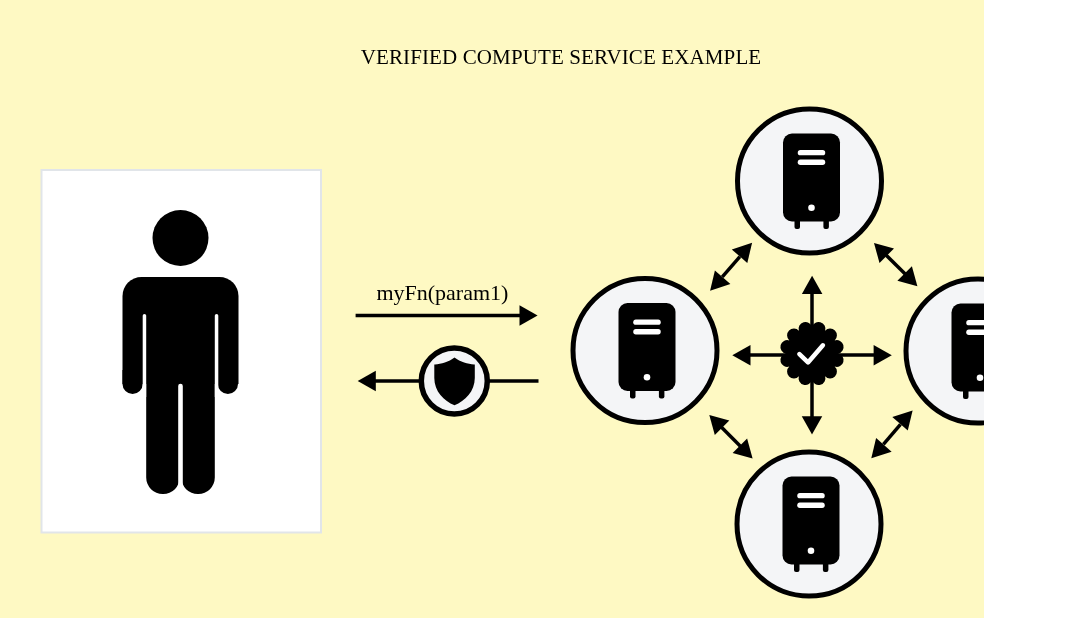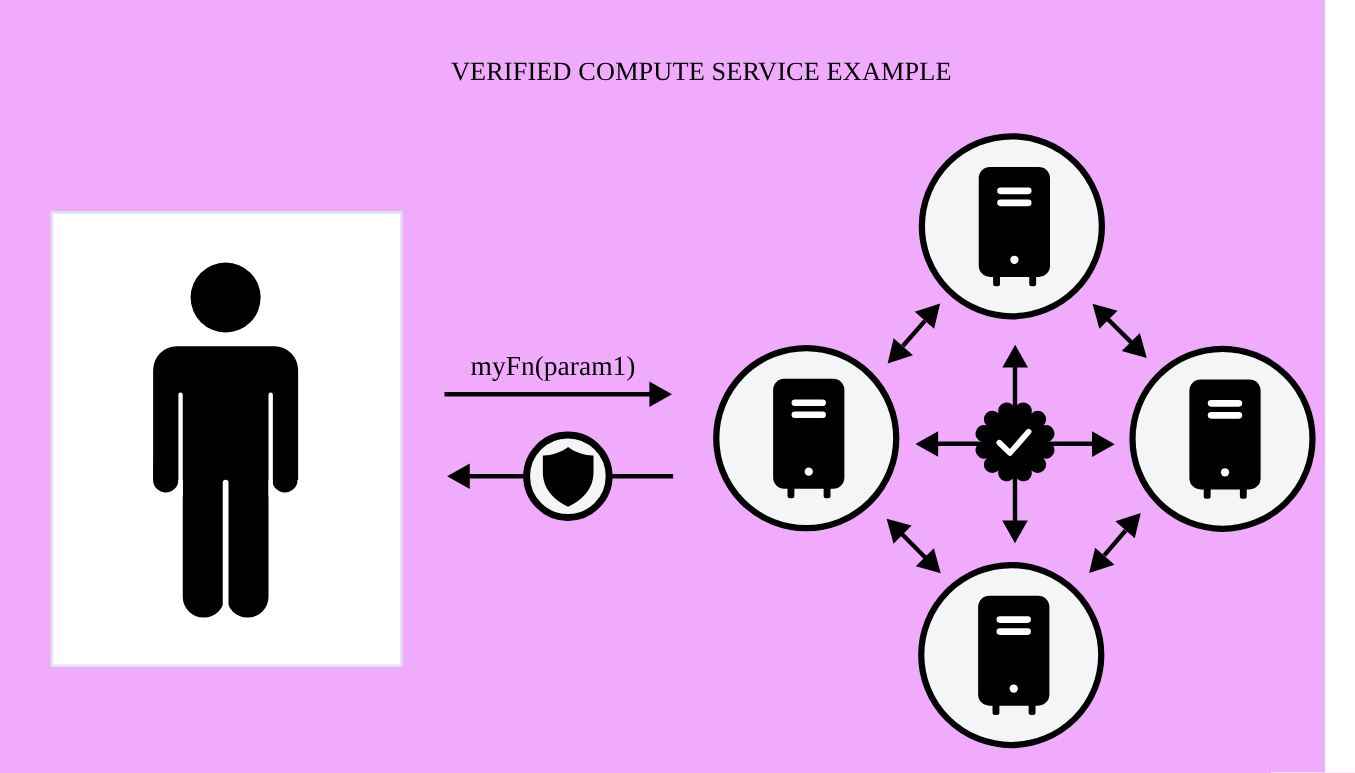--- a/index.html
+++ b/index.html
@@ -1,16 +1,16 @@
 <!DOCTYPE html>
 <html><head>
 <meta charset="utf-8">
 <style>
   html,body{margin:0;padding:0;background:#ffffff;}
-  #stage{position:relative;width:1060px;height:618px;background:#f0abfc;overflow:hidden;}
+  #stage{position:relative;width:984px;height:618px;background:#fef9c3;overflow:hidden;}
   svg{position:absolute;top:0;left:0;}
   text{font-family:"Liberation Serif",serif;fill:#000000;}
 </style>
 </head>
 <body>
 <div id="stage">
 <svg width="1084" height="618" viewBox="0 0 1084 618">
 
   <text id="title" x="561" y="63.9" font-size="21" letter-spacing="0.12" text-anchor="middle">VERIFIED COMPUTE SERVICE EXAMPLE</text>
 

